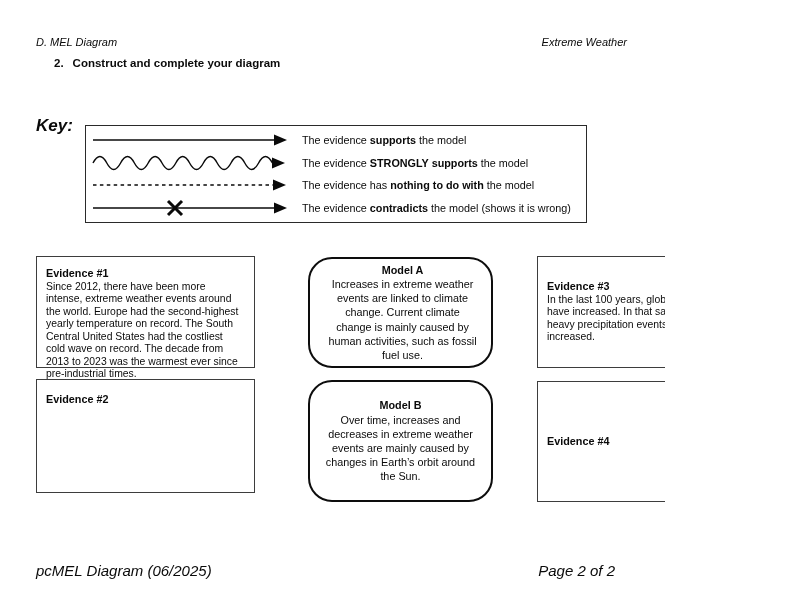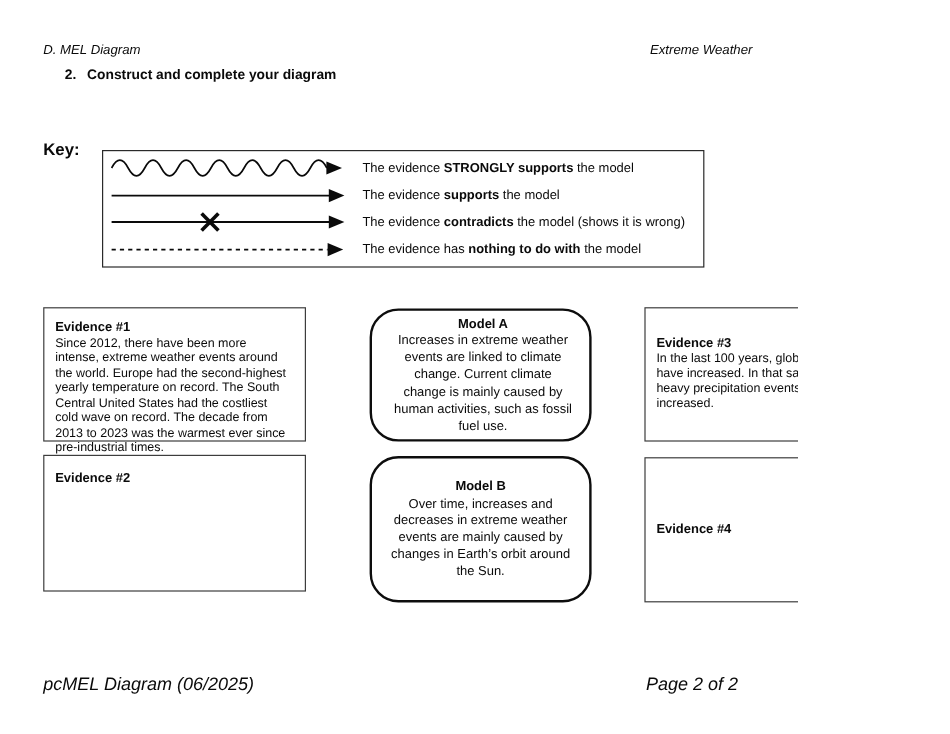--- a/index.html
+++ b/index.html
@@ -15,21 +15,21 @@
   .hdr{position:absolute;top:36px;left:36px;right:38px;display:flex;justify-content:space-between;
        font-style:italic;font-size:11px;}
   .ftr{position:absolute;top:562px;left:36px;right:50px;display:flex;justify-content:space-between;
        font-style:italic;font-size:15px;}
   
   .step{position:absolute;top:57px;left:54px;font-weight:bold;font-size:11.5px;display:flex;gap:9px;}
   
   .directions{position:absolute;top:89px;left:36px;font-weight:bold;font-size:11.5px;}
   .dir-label{text-decoration:underline;}
   
-  .key-label{position:absolute;top:116px;left:36px;font-weight:bold;font-size:14px;}
+  .key-label{position:absolute;top:116px;left:36px;font-weight:bold;font-size:17px;font-style:italic;}
   .key-box{
     position:absolute;left:85px;top:125px;width:502px;height:98px;
     border:1.5px solid #2a2a2a;box-sizing:border-box;
     display:flex;flex-direction:column;justify-content:space-around;
     padding:3px 4px 3px 6px;background:#fff;
   }
   .key-row{display:flex;align-items:center;height:23px;}
   .key-row svg{width:196px;height:22px;flex:none;margin-right:14px;}
   .key-text{font-size:10.8px;white-space:nowrap;}
   
@@ -69,50 +69,50 @@
     <span>Construct and complete your diagram</span>
   </div>
 
 
   <div class="key-label">Key:</div>
 
   <div class="key-box">
 
     <div class="key-row">
       <svg viewBox="0 0 196 22">
+        <line x1="1" y1="11" x2="183" y2="11" stroke="#0a0a0a" stroke-width="1.6"></line>
+        <polygon points="182,5.5 195,11 182,16.5" fill="#0a0a0a"></polygon>
+      </svg>
+      <div class="key-text"><span>The evidence </span><b>supports</b><span> the model</span></div>
+    </div>
+
+    <div class="key-row">
+      <svg viewBox="0 0 196 22">
         <path d="M1,11 q6.9,-13 13.8,0 t13.8,0 t13.8,0 t13.8,0 t13.8,0 t13.8,0 t13.8,0 t13.8,0 t13.8,0 t13.8,0 t13.8,0 t13.8,0 t13.8,0" fill="none" stroke="#0a0a0a" stroke-width="1.4"></path>
         <polygon points="180,5.5 193,11 180,16.5" fill="#0a0a0a"></polygon>
       </svg>
       <div class="key-text"><span>The evidence </span><b>STRONGLY supports</b><span> the model</span></div>
     </div>
 
     <div class="key-row">
       <svg viewBox="0 0 196 22">
-        <line x1="1" y1="11" x2="183" y2="11" stroke="#0a0a0a" stroke-width="1.6"></line>
-        <polygon points="182,5.5 195,11 182,16.5" fill="#0a0a0a"></polygon>
+        <line x1="1" y1="11" x2="181" y2="11" stroke="#0a0a0a" stroke-width="1.3" stroke-dasharray="3.5 3.4"></line>
+        <polygon points="181,5.5 194,11 181,16.5" fill="#0a0a0a"></polygon>
       </svg>
-      <div class="key-text"><span>The evidence </span><b>supports</b><span> the model</span></div>
+      <div class="key-text"><span>The evidence has </span><b>nothing to do with</b><span> the model</span></div>
     </div>
 
     <div class="key-row">
       <svg viewBox="0 0 196 22">
         <line x1="1" y1="11" x2="183" y2="11" stroke="#0a0a0a" stroke-width="1.6"></line>
         <polygon points="182,5.5 195,11 182,16.5" fill="#0a0a0a"></polygon>
         <line x1="76" y1="4" x2="90" y2="18" stroke="#0a0a0a" stroke-width="3"></line>
         <line x1="90" y1="4" x2="76" y2="18" stroke="#0a0a0a" stroke-width="3"></line>
       </svg>
       <div class="key-text"><span>The evidence </span><b>contradicts</b><span> the model (shows it is wrong)</span></div>
-    </div>
-
-    <div class="key-row">
-      <svg viewBox="0 0 196 22">
-        <line x1="1" y1="11" x2="181" y2="11" stroke="#0a0a0a" stroke-width="1.3" stroke-dasharray="3.5 3.4"></line>
-        <polygon points="181,5.5 194,11 181,16.5" fill="#0a0a0a"></polygon>
-      </svg>
-      <div class="key-text"><span>The evidence has </span><b>nothing to do with</b><span> the model</span></div>
     </div>
 
   </div>
 
   <div class="ebox" id="ev1">
     <div class="title">Evidence #1</div>
     <div class="body">Since 2012, there have been more intense, extreme weather events around the world. Europe had the second-highest yearly temperature on record. The South Central United States had the costliest cold wave on record. The decade from 2013 to 2023 was the warmest ever since pre-industrial times.</div>
   </div>
 
   <div class="mbox" id="modelA">

